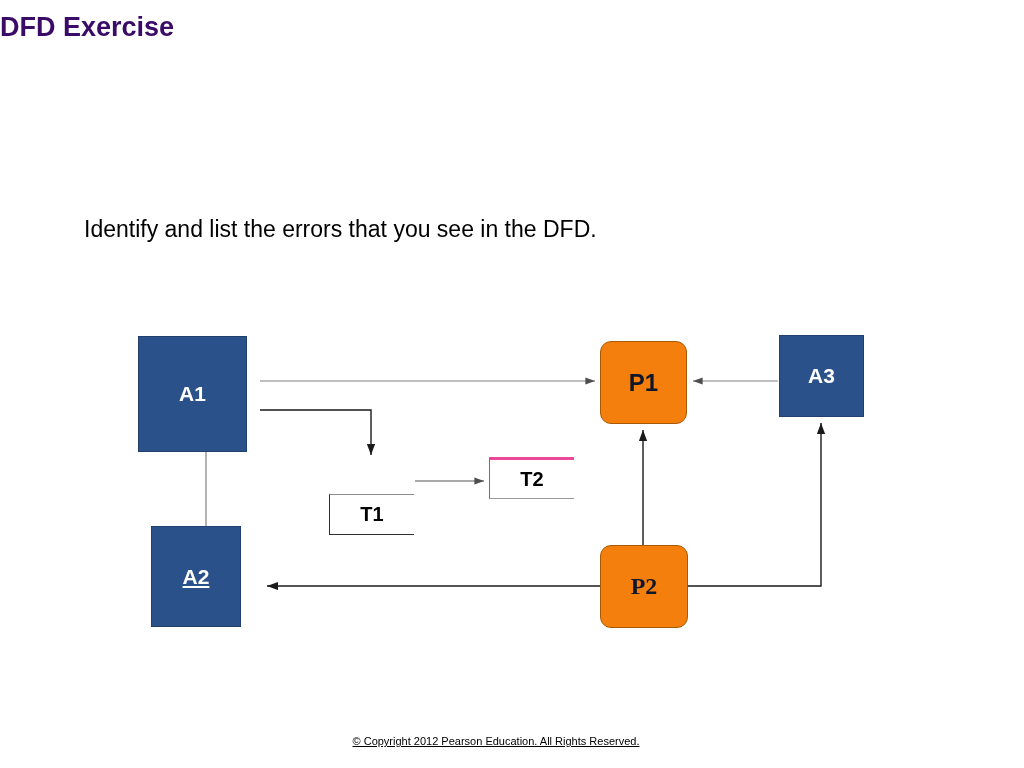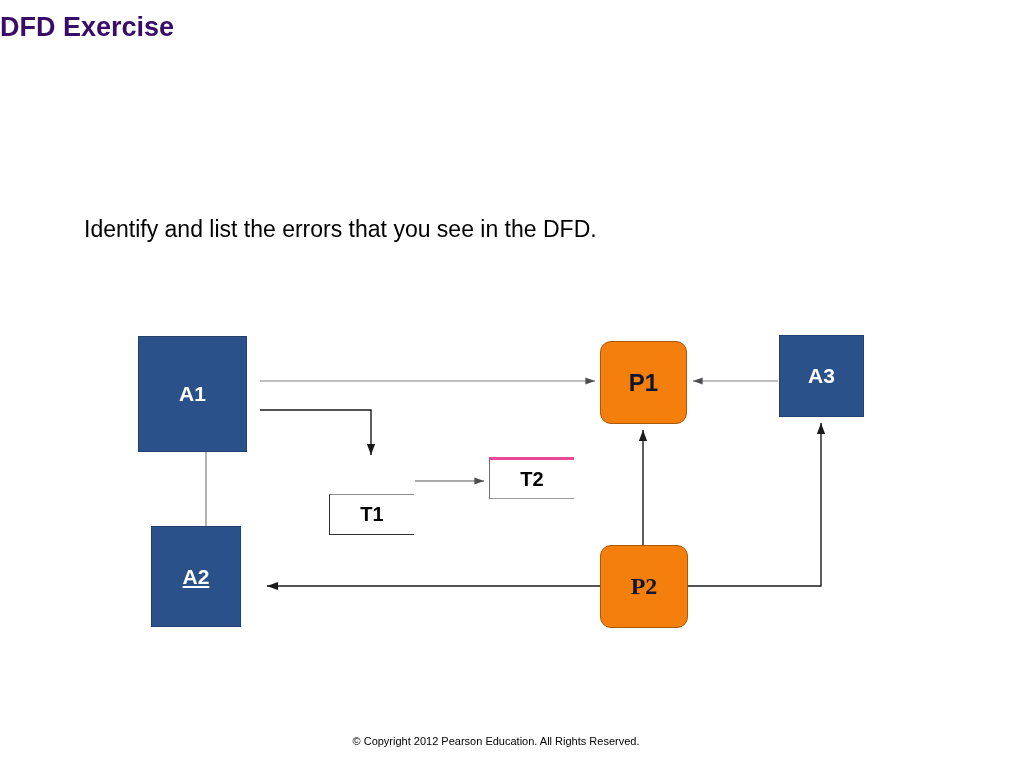--- a/index.html
+++ b/index.html
@@ -114,20 +114,21 @@
   
   .copyright {
     position: absolute;
     left: 0;
     top: 735px;
     width: 1024px;
     text-align: center;
     font-family: "Liberation Sans", sans-serif;
     font-size: 11px;
     color: #000000;
+    text-decoration: underline;
   }
   .copyright-inner { padding-right: 32px; }
 </style>
 </head>
 <body>
 
 <div id="slide">
 
   <div class="slide-title">DFD Exercise</div>
 

